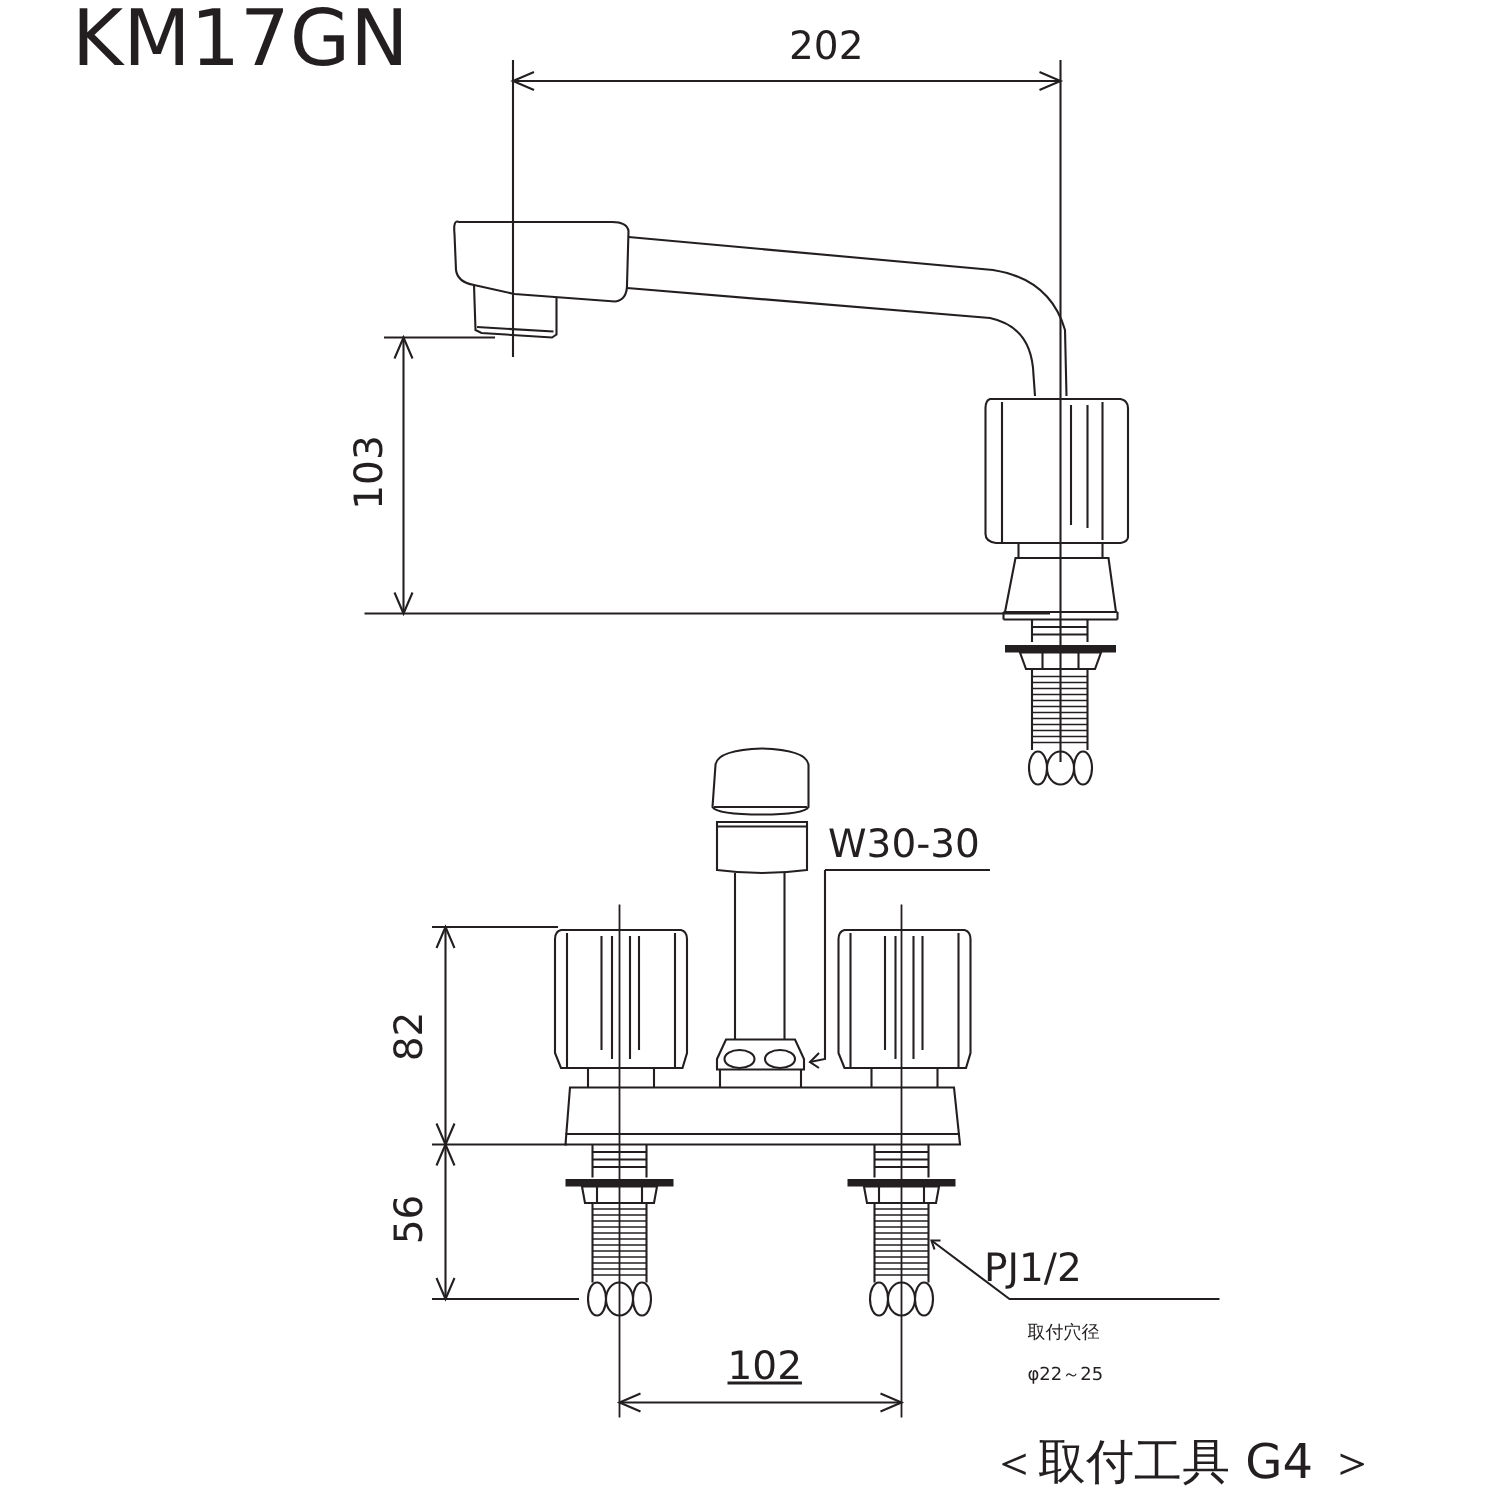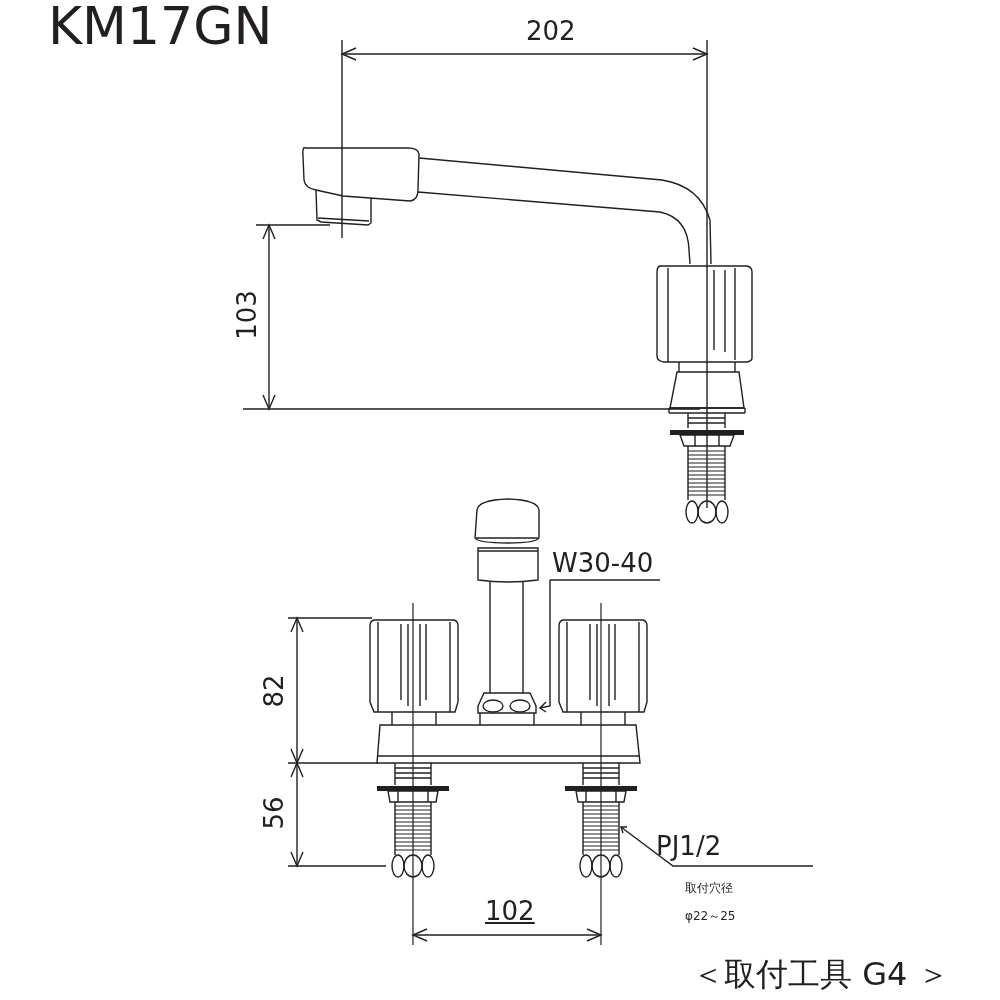--- a/index.html
+++ b/index.html
@@ -1,21 +1,21 @@
 <!DOCTYPE html>
 <html><head>
 <meta charset="utf-8">
 <style>
   html, body { margin:0; padding:0; background:#ffffff; }
   body { width:1000px; height:1000px; position:relative; overflow:hidden; font-family:"DejaVu Sans", sans-serif; color:#231f20; }
   .title { position:absolute; left:48px; top:0px; font-size:52px; letter-spacing:0px; font-weight:normal; line-height:52px; }
   .lbl { position:absolute; font-size:26px; line-height:30px; white-space:nowrap; }
   .lbl-v { position:absolute; font-size:26px; line-height:30px; white-space:nowrap; transform:rotate(-90deg); transform-origin:center center; }
   .note { position:absolute; font-size:12px; line-height:24px; white-space:nowrap; }
-  .footer { position:absolute; left:660px; top:954px; font-size:32px; line-height:40px; white-space:nowrap;margin-left:32px; }
+  .footer { position:absolute; left:660px; top:954px; font-size:32px; line-height:40px; white-space:nowrap; }
   svg.drawing { position:absolute; left:0; top:0; }
 </style>
 </head>
 <body>
 
 <div class="title">KM17GN</div>
 
 <svg class="drawing" width="1000" height="1000" viewBox="0 0 1000 1000" fill="none" stroke="#231f20" stroke-width="1.4">
 
   <g>
@@ -230,18 +230,18 @@
     </g>
   </g>
 </svg>
 
 <div class="lbl" style="left:492px;top:16px;margin-left:34px;">202</div>
 <div class="lbl-v" style="left:222px;top:300px;">103</div>
 <div class="lbl-v" style="left:257px;top:676px;">82</div>
 <div class="lbl-v" style="left:257px;top:798px;">56</div>
 <div class="lbl" style="left:485px;top:896px;text-decoration:underline;">102</div>
 
-<div class="lbl" style="left:552px;top:548px;">W30-40</div>
+<div class="lbl" style="left:552px;top:548px;">W30-30</div>
 <div class="lbl" style="left:656px;top:831px;text-align:right;">PJ1/2</div>
 <div class="note" style="left:685px;top:876px;">取付穴径</div>
 <div class="note" style="left:685px;top:904px;">φ22～25</div>
 
 <div class="footer">＜取付工具 G4 ＞</div>
 
 </body></html>

